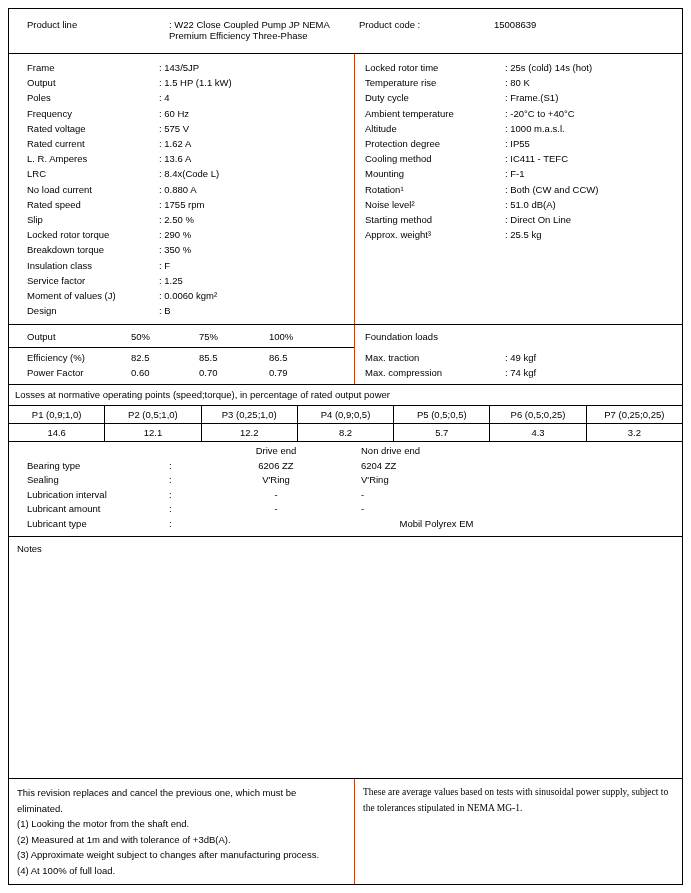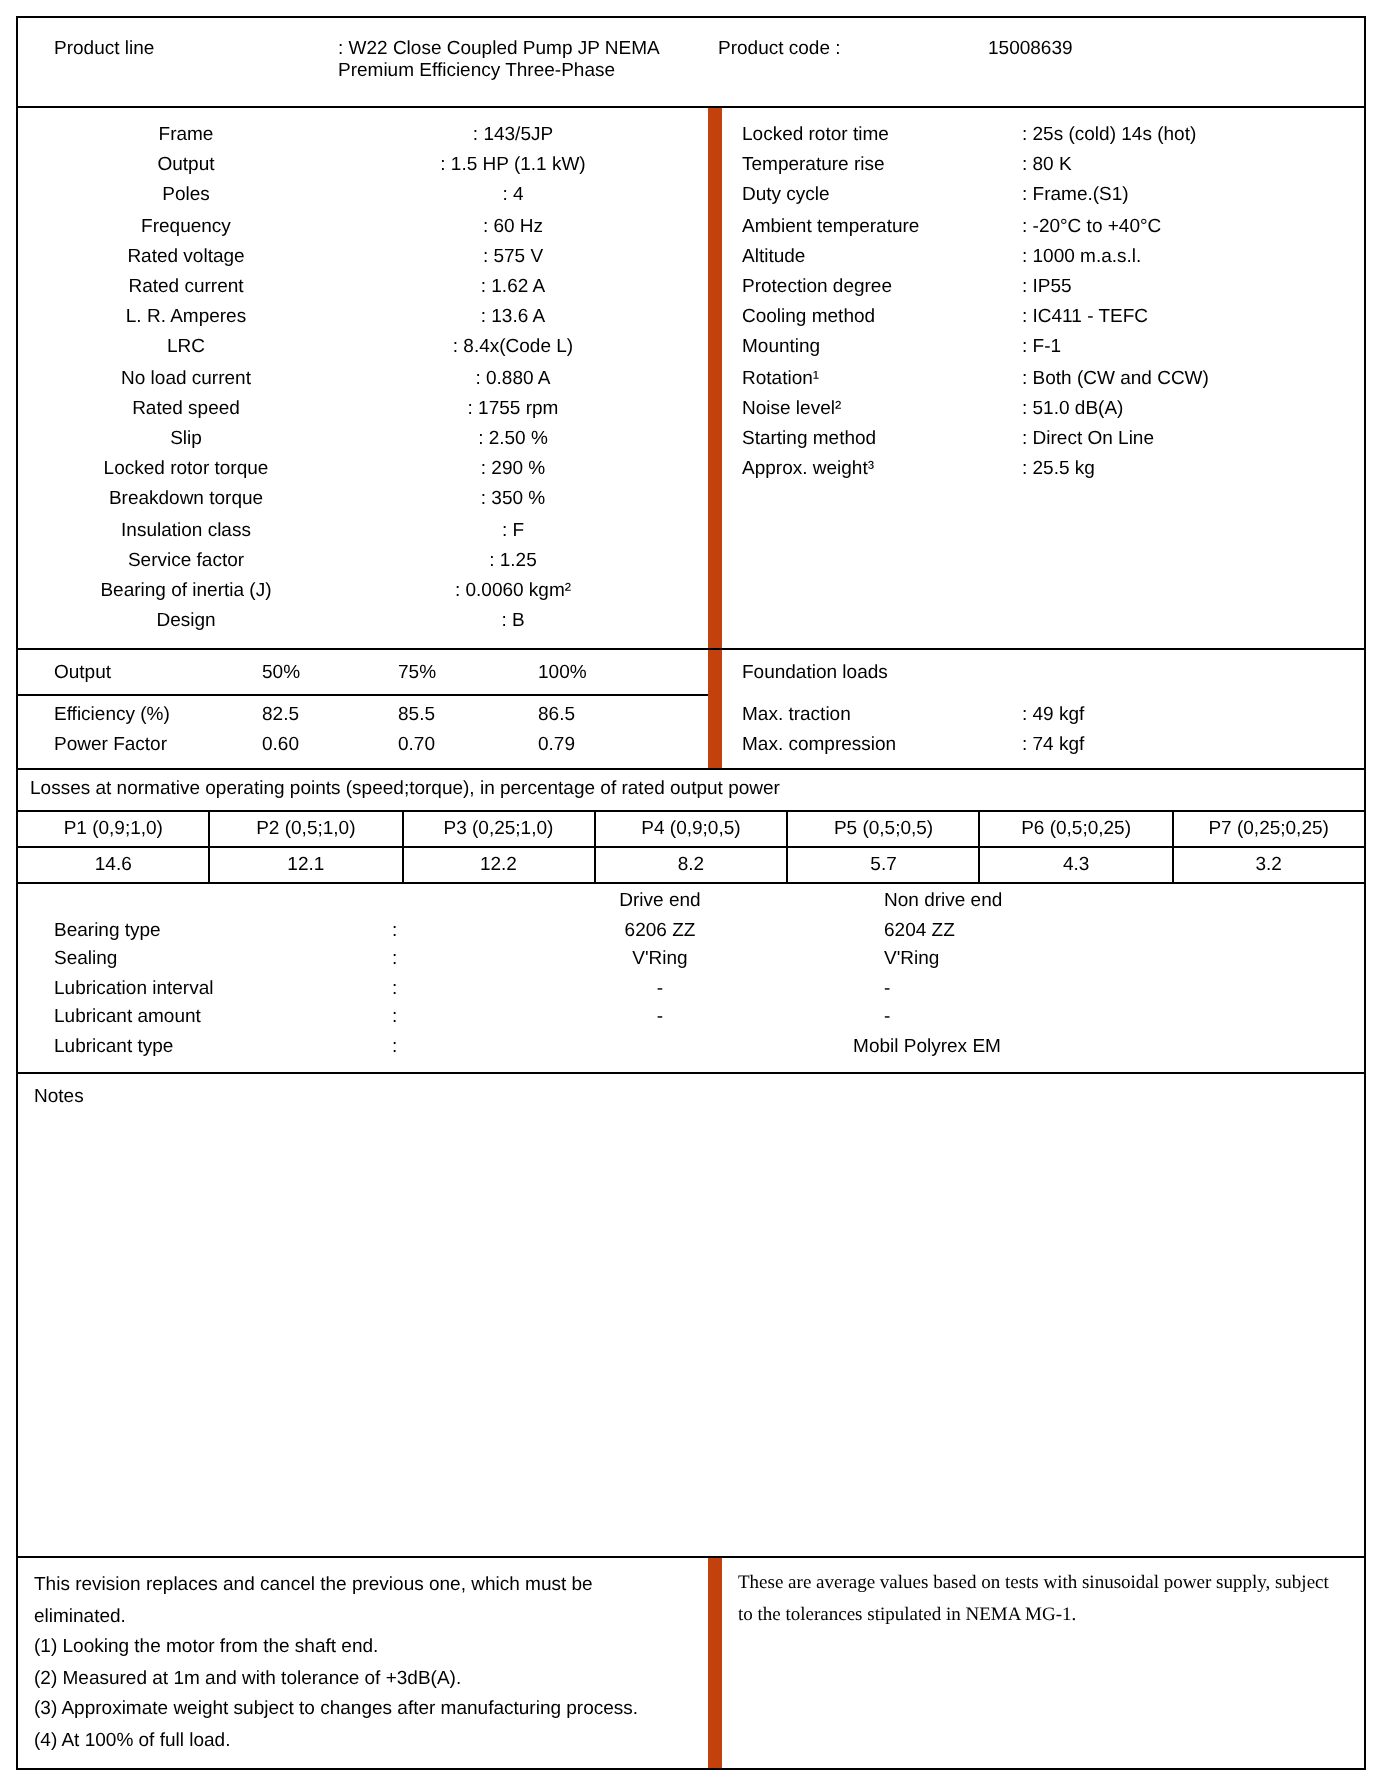--- a/index.html
+++ b/index.html
@@ -24,21 +24,21 @@
     width: 675px;
     height: 877px;
     box-sizing: border-box;
     display: flex;
     flex-direction: column;
   }
   .hr {
     border-top: 1px solid #000;
   }
   .vr {
-    border-left: 7px solid #c2410c;
+    border-left: 1px solid #c2410c;
   }
   
   .header {
     display: flex;
     padding: 10px 0 12px 0;
   }
   .header .lbl {
     width: 160px;
     padding-left: 18px;
     box-sizing: border-box;
@@ -55,21 +55,21 @@
     flex: 1;
   }
   
   .specs {
     display: flex;
   }
   .specs .col {
     box-sizing: border-box;
     padding: 6px 0 6px 0;
   }
-  .specs .colL { width: 345px; text-align: center; }
+  .specs .colL { width: 345px; }
   .specs .colR { flex: 1; }
   .spec-line {
     display: flex;
     line-height: 15.2px;
   }
   .colL .spec-name { width: 150px; padding-left: 18px; box-sizing: border-box; }
   .colL .spec-val  { flex: 1; }
   .colR .spec-name { width: 150px; padding-left: 10px; box-sizing: border-box; }
   .colR .spec-val  { flex: 1; }
 
@@ -102,21 +102,21 @@
     box-sizing: border-box;
     line-height: 15px;
     padding: 1px 0;
   }
   .losses-table .cell + .cell { border-left: 1px solid #000; }
 
   
   .bearings {
     padding: 2px 0 4px 0;
   }
-  .b-row { display: flex; line-height: 14.6px; gap: 27px; }
+  .b-row { display: flex; line-height: 14.6px; }
   .b-name { width: 160px; padding-left: 18px; box-sizing: border-box; }
   .b-colon { width: 22px; }
   .b-de { width: 170px; text-align: center; }
   .b-nde { width: 180px; text-align: left; }
   .b-span { flex: 1; text-align: center; }
   .b-head { font-weight: normal; }
 
   
   .notes {
     flex: 1;
@@ -199,21 +199,21 @@
           </div>
         <div class="spec-line">
             <div class="spec-name">Insulation class</div>
             <div class="spec-val">: F</div>
           </div>
         <div class="spec-line">
             <div class="spec-name">Service factor</div>
             <div class="spec-val">: 1.25</div>
           </div>
         <div class="spec-line">
-            <div class="spec-name">Bearing of inertia (J)</div>
+            <div class="spec-name">Moment of values (J)</div>
             <div class="spec-val">: 0.0060 kgm²</div>
           </div>
         <div class="spec-line">
             <div class="spec-name">Design</div>
             <div class="spec-val">: B</div>
           </div>
       </div>
       <div class="col colR vr">
         <div class="spec-line">
             <div class="spec-name">Locked rotor time</div>

